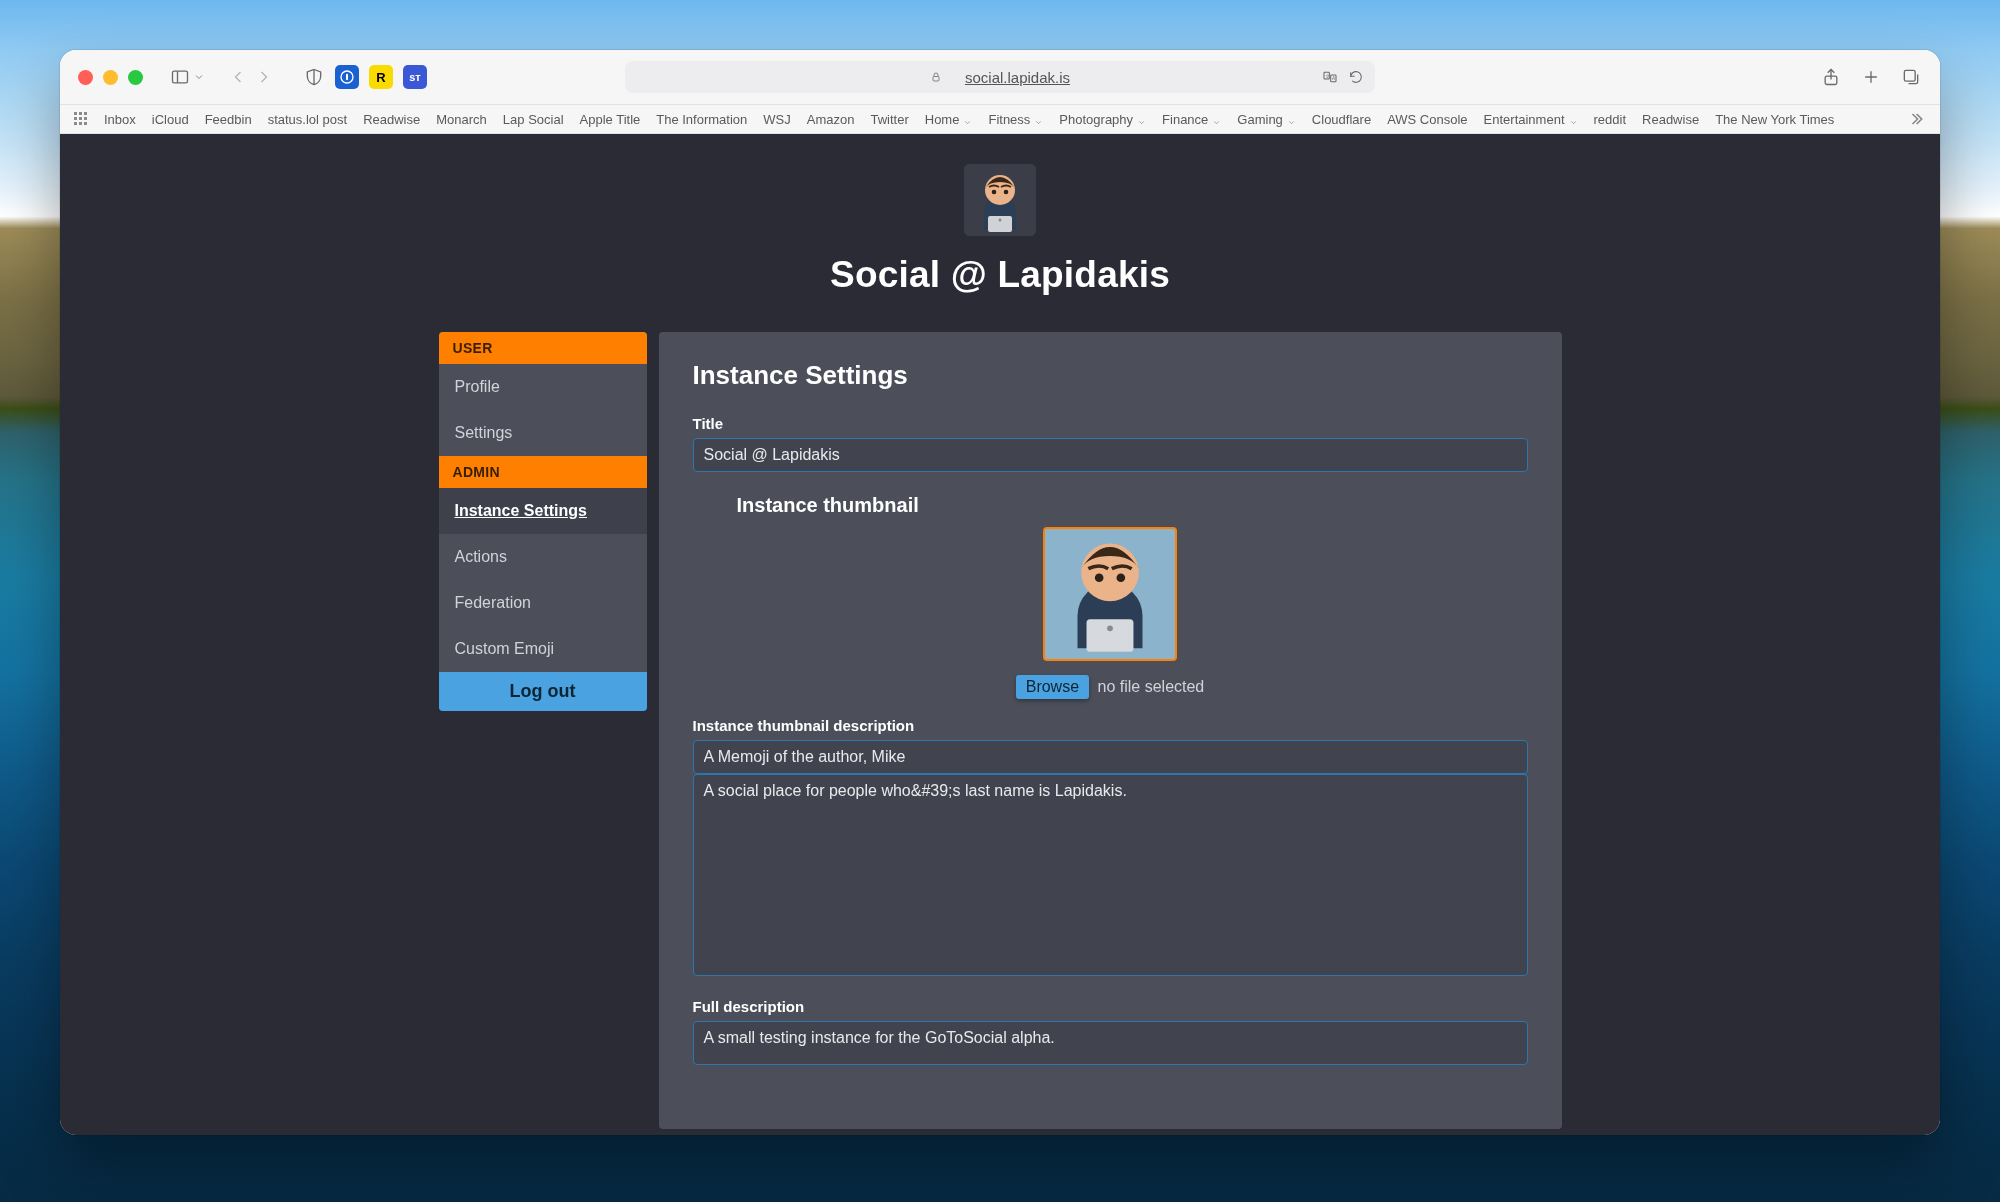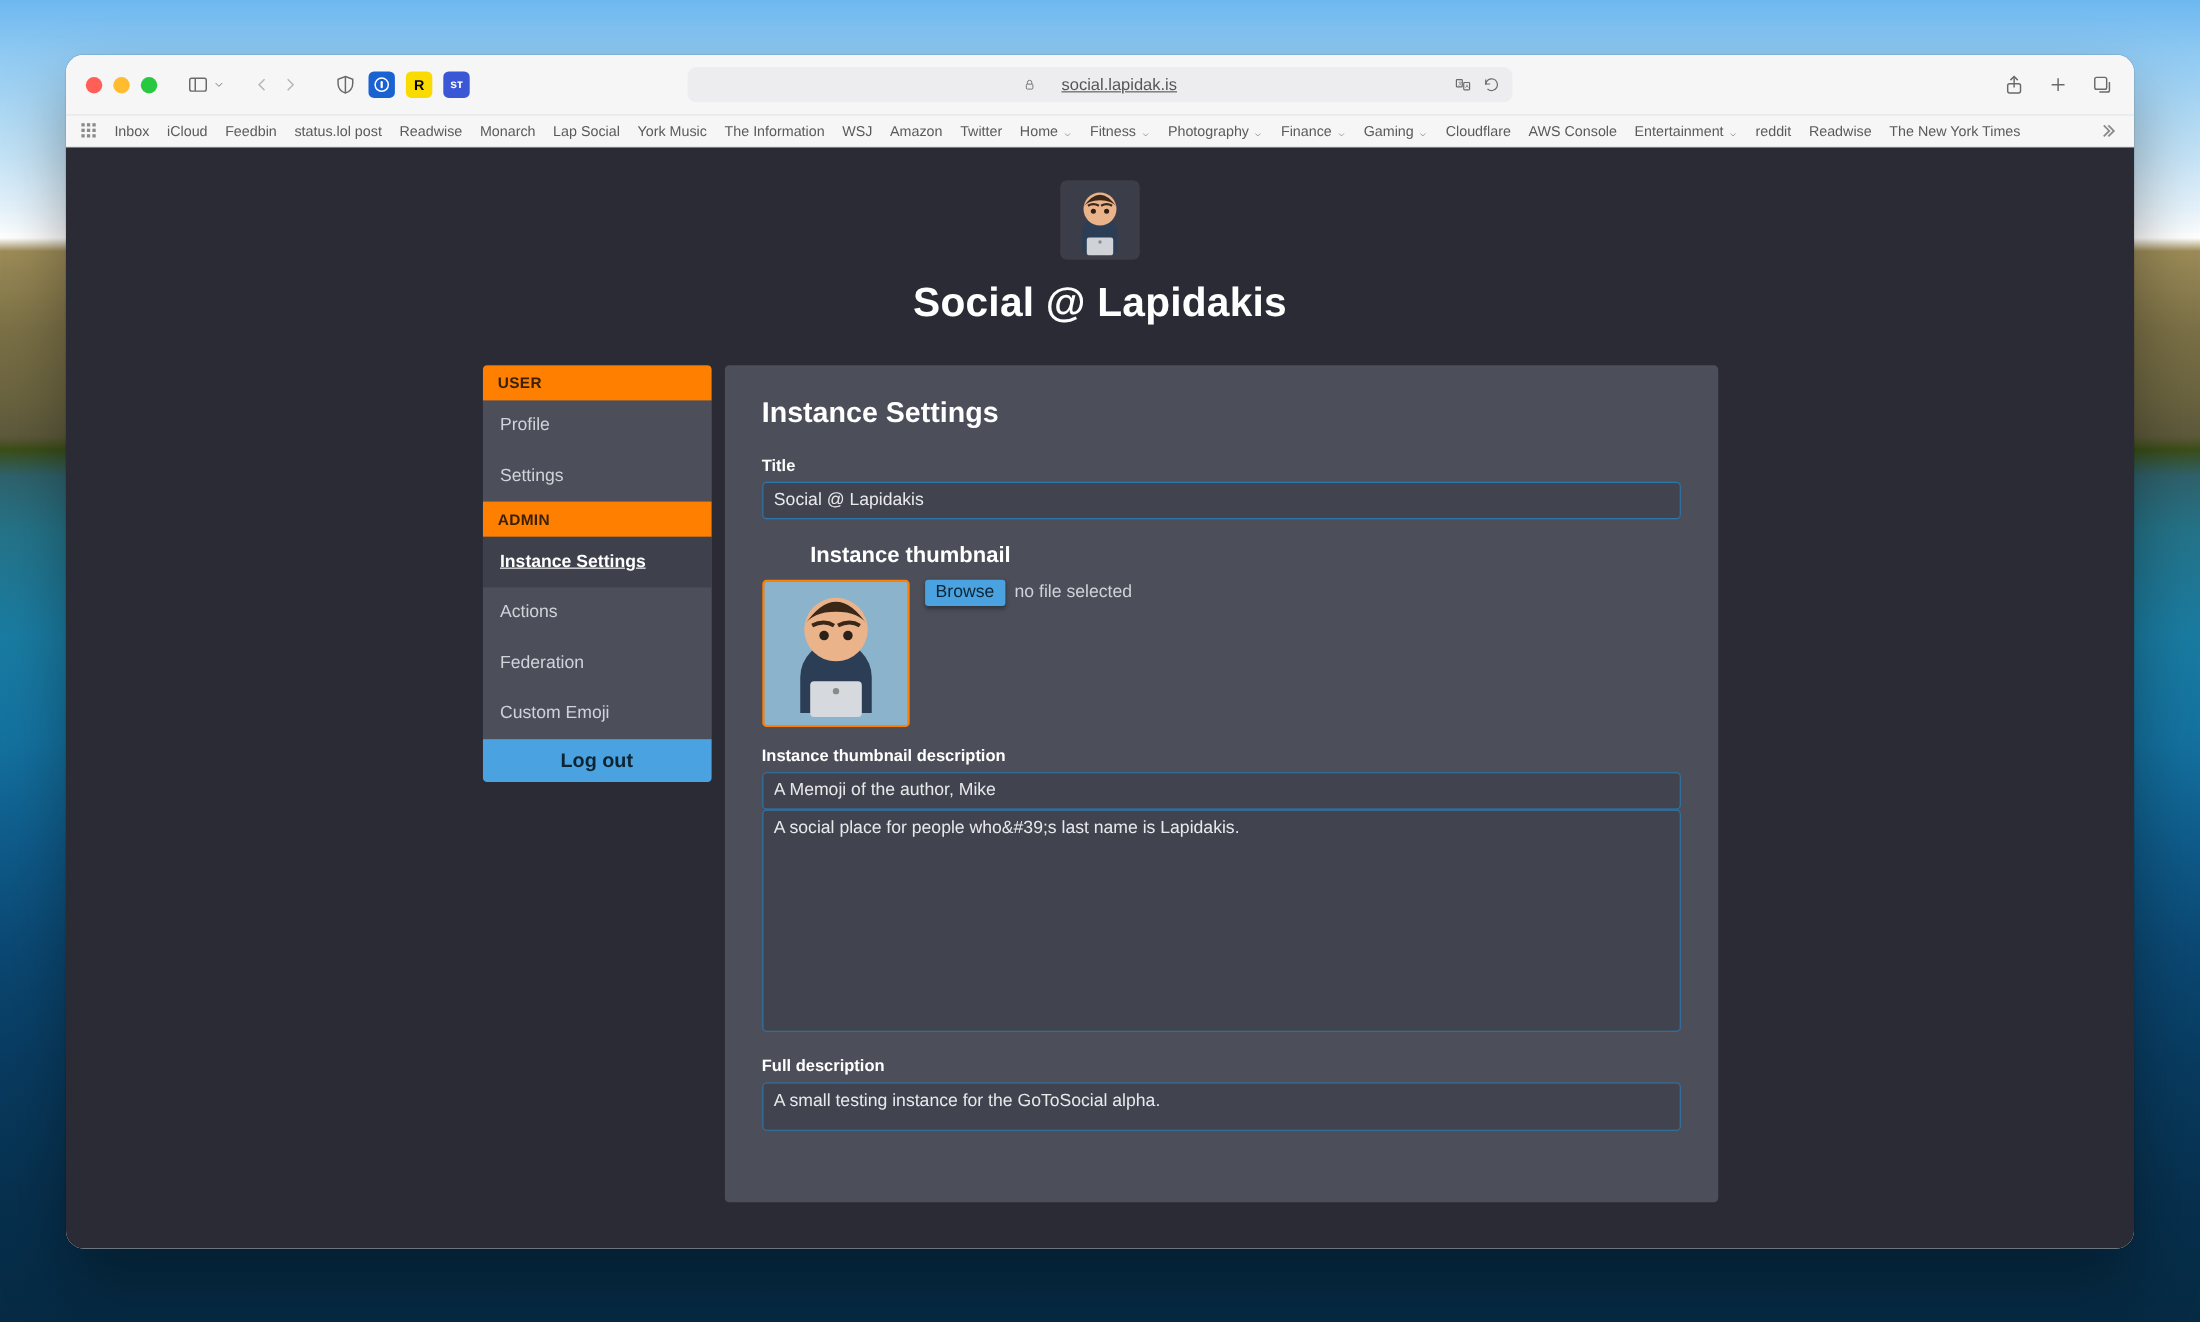--- a/index.html
+++ b/index.html
@@ -98,21 +98,21 @@
 
   .main{width:835px;background:var(--panel);border-radius:4px;padding:28px 34px 60px 34px;}
   .main h1{margin:0 0 24px 0;font-size:26px;font-weight:800;}
   .label{font-weight:700;margin:18px 0 6px 0;font-size:15px;color:#fff;}
   .label.sub{font-size:20px;margin-top:22px;margin-left:44px;}
   .field,input,textarea{
     width:100%;box-sizing:border-box;background:#41444f;border:1.5px solid var(--blue);
     border-radius:4px;color:#e9e9ec;font-size:16px;padding:7px 10px;font-family:inherit;outline:none;
   }
   textarea{resize:none;}
-  .thumb-row{display:flex;align-items:flex-start;gap:14px;margin-top:10px;}
+  .thumb-row{display:flex;align-items:center;gap:14px;margin-top:10px;flex-direction:column;}
   .thumb-preview{width:130px;height:130px;border:2.5px solid var(--orange);border-radius:4px;background:#7da9c5;display:flex;align-items:flex-end;justify-content:center;overflow:hidden;}
   .browse{background:var(--blue-bright);color:#0d2433;border:none;border-radius:3px;padding:3px 10px;font-size:16px;cursor:default;box-shadow:0 2px 4px rgba(0,0,0,.35);}
   .no-file{color:var(--muted);font-size:16px;margin-left:4px;}
   .textarea-short{height:202px;}
   .textarea-full{height:44px;}
 </style>
 </head>
 <body>
 
 <div class="window">
@@ -243,21 +243,21 @@
         <div class="bm">
           <span>Readwise</span>
         </div>
         <div class="bm">
           <span>Monarch</span>
         </div>
         <div class="bm">
           <span>Lap Social</span>
         </div>
         <div class="bm">
-          <span>York Music</span>
+          <span>Apple Title</span>
         </div>
         <div class="bm">
           <span>The Information</span>
         </div>
         <div class="bm">
           <span>WSJ</span>
         </div>
         <div class="bm">
           <span>Amazon</span>
         </div>

